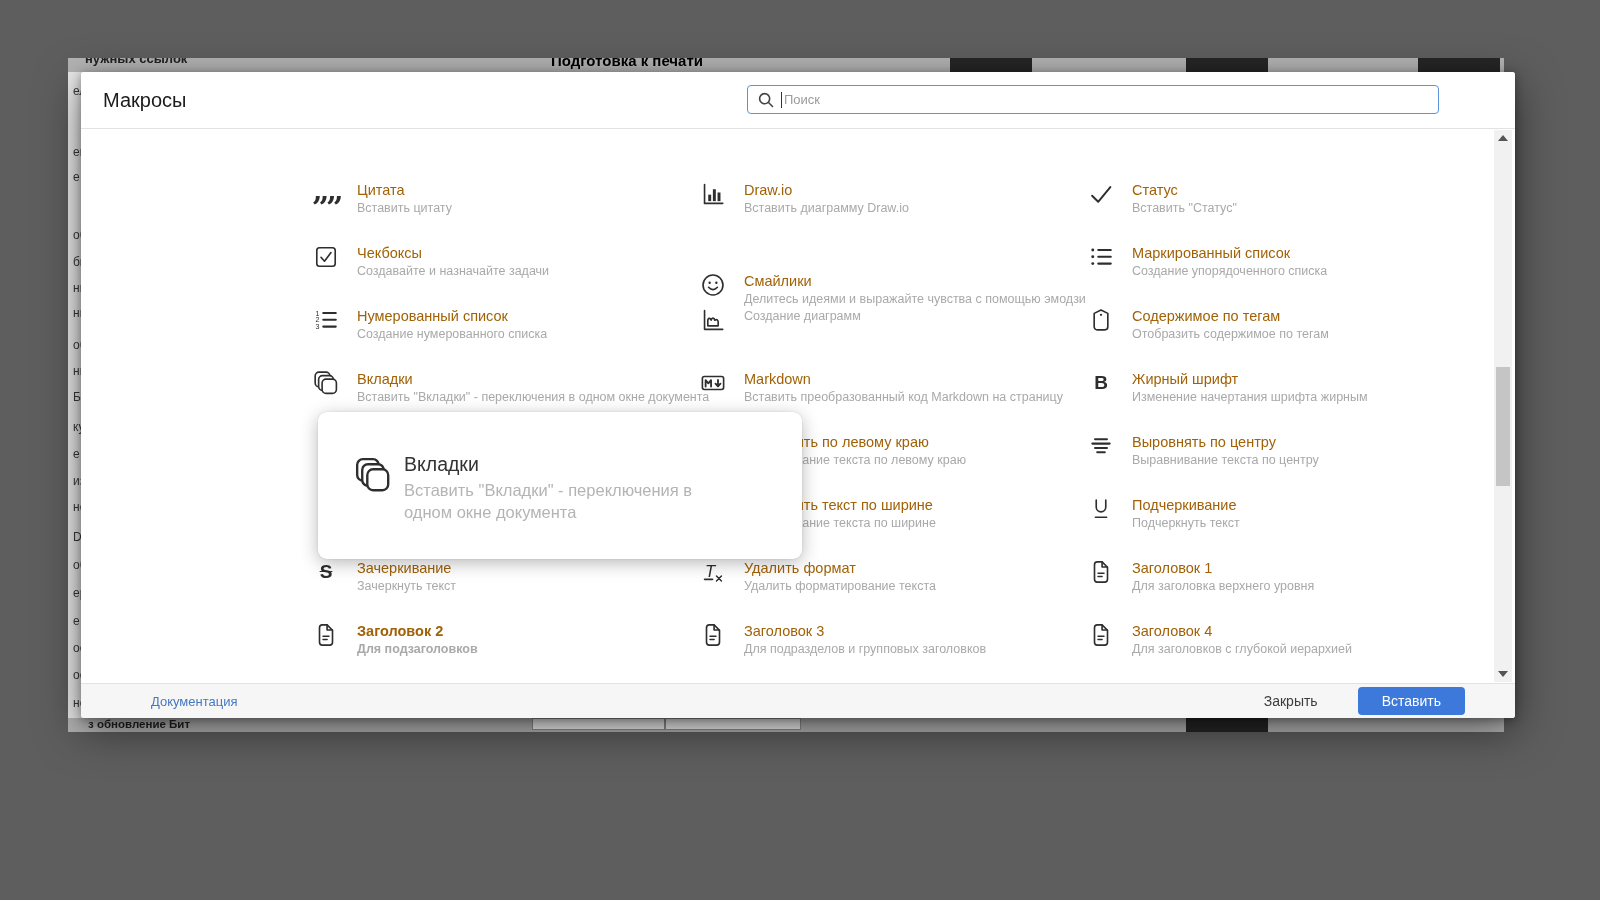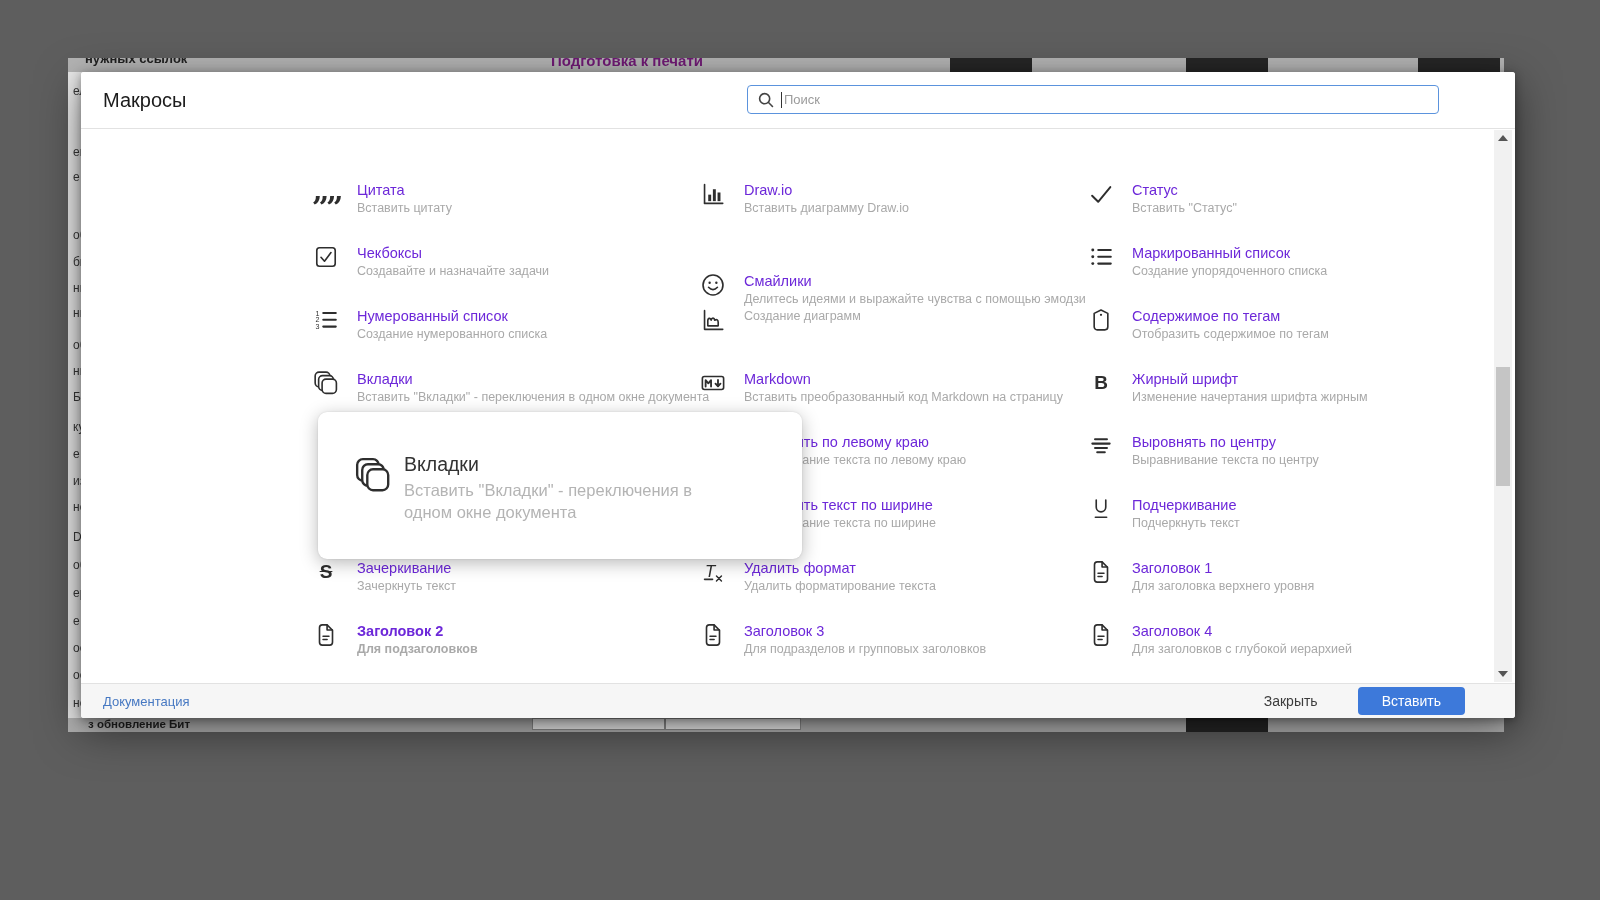--- a/index.html
+++ b/index.html
@@ -3,21 +3,21 @@
 <meta charset="utf-8">
 <style>
   html,body{margin:0;padding:0;width:1600px;height:900px;overflow:hidden;
     background:#5e5e5e;font-family:"Liberation Sans",sans-serif;}
   .stage{position:relative;width:1600px;height:900px;}
 
   
   .underlay{position:absolute;left:68px;top:58px;width:1436px;height:674px;background:#b4b4b4;}
   .u-top{position:absolute;left:0;top:0;right:0;height:14px;background:#b4b4b4;overflow:hidden;}
   .u-frag-a{position:absolute;left:17px;top:-7px;font-size:13px;font-weight:700;color:#222;white-space:nowrap;}
-  .u-frag-b{position:absolute;left:483px;top:-6px;font-size:15px;font-weight:700;color:#701a75;white-space:nowrap;}
+  .u-frag-b{position:absolute;left:483px;top:-6px;font-size:15px;font-weight:700;color:#000000;white-space:nowrap;}
   .u-block{position:absolute;top:0;height:14px;width:82px;background:#262626;}
   .u-block.b1{left:882px}.u-block.b2{left:1118px}.u-block.b3{left:1350px}
   .u-inner{position:absolute;left:0;top:14px;width:100%;height:646px;background:#eaeaea;overflow:hidden;}
   .u-edge-frag{position:absolute;left:5px;font-size:12px;color:#3a3a3a;white-space:nowrap;}
   .u-bottom{position:absolute;left:0;top:660px;right:0;height:14px;background:#b4b4b4;overflow:hidden;}
   .u-frag-c{position:absolute;left:20px;top:0;font-size:11.5px;font-weight:700;color:#222;white-space:nowrap;}
   .u-mini{position:absolute;top:0;height:12px;background:#f2f2f2;border:1px solid #8f8f8f;box-sizing:border-box;}
   .u-mini.m1{left:464px;width:133px}.u-mini.m2{left:597px;width:136px}
   .u-bottom .u-block.b4{left:1118px}
 
@@ -39,42 +39,42 @@
 
   
   #grid{position:absolute;left:0;top:56px;right:0;bottom:34px;overflow:hidden;}
   .macro-item{position:absolute;width:370px;cursor:pointer;}
   .macro-icon{position:absolute;left:0;top:0;width:26px;height:26px;display:flex;
     align-items:center;justify-content:center;color:#2e2e2e;}
   .ic-quote{font-family:"DejaVu Serif",serif;font-weight:700;font-size:30px;line-height:10px;
     letter-spacing:-3px;padding-top:14px;}
   .ic-strike{font-size:19px;font-weight:600;line-height:26px;text-decoration:line-through;}
   .ic-bold{font-size:19px;font-weight:700;line-height:26px;}
-  .macro-title{margin-left:44px;font-size:14.5px;line-height:18px;color:#6d28d9;white-space:nowrap;}
+  .macro-title{margin-left:44px;font-size:14.5px;line-height:18px;color:#a16207;white-space:nowrap;}
   .macro-desc{margin-left:44px;margin-top:2px;font-size:12.5px;line-height:15px;color:#a9a9a9;white-space:nowrap;}
 
   
   .tooltip{position:absolute;left:237px;top:340px;width:484px;height:147px;background:#fff;
     border-radius:9px;box-shadow:0 4px 18px rgba(0,0,0,.28),0 0 2px rgba(0,0,0,.12);}
   .tt-icon{position:absolute;left:36px;top:44px;width:38px;height:38px;}
   .tt-text{position:absolute;left:86px;top:40px;width:340px;}
   .tt-title{font-size:19.5px;line-height:24px;color:#333;}
   .tt-desc{margin-top:3px;width:322px;font-size:16.5px;line-height:22px;color:#b4b4b4;}
 
   
   .scrollbar{position:absolute;left:1413px;top:58px;width:18px;height:552px;background:#f1f1f1;}
   .sb-up,.sb-down{position:absolute;left:4px;width:0;height:0;
     border-left:5px solid transparent;border-right:5px solid transparent;}
   .sb-up{top:5px;border-bottom:6px solid #545454;}
   .sb-down{bottom:5px;border-top:6px solid #545454;}
   .sb-thumb{position:absolute;left:2px;top:237px;width:14px;height:119px;background:#c5c5c5;}
 
   
   .modal-footer{position:absolute;left:0;right:0;bottom:0;height:34px;background:#f6f6f6;
-    border-top:1px solid #e2e2e2;border-radius:0 0 3px 3px;display:flex;align-items:center;}
+    border-top:1px solid #e2e2e2;border-radius:0 0 3px 3px;display:flex;align-items:center;padding-left:48px;}
   .doc-link{margin-left:22px;font-size:13px;color:#4678c2;cursor:pointer;text-decoration:none;}
   .spacer{flex:1;}
   .btn-close{border:none;background:transparent;font-size:14px;color:#3c3c3c;margin-right:34px;
     cursor:pointer;font-family:"Liberation Sans",sans-serif;}
   .btn-insert{border:none;background:#3d79da;color:#fff;font-size:14px;height:28px;padding:0 24px;
     border-radius:4px;margin-right:50px;cursor:pointer;font-family:"Liberation Sans",sans-serif;}
 </style>
 </head>
 <body>
 

